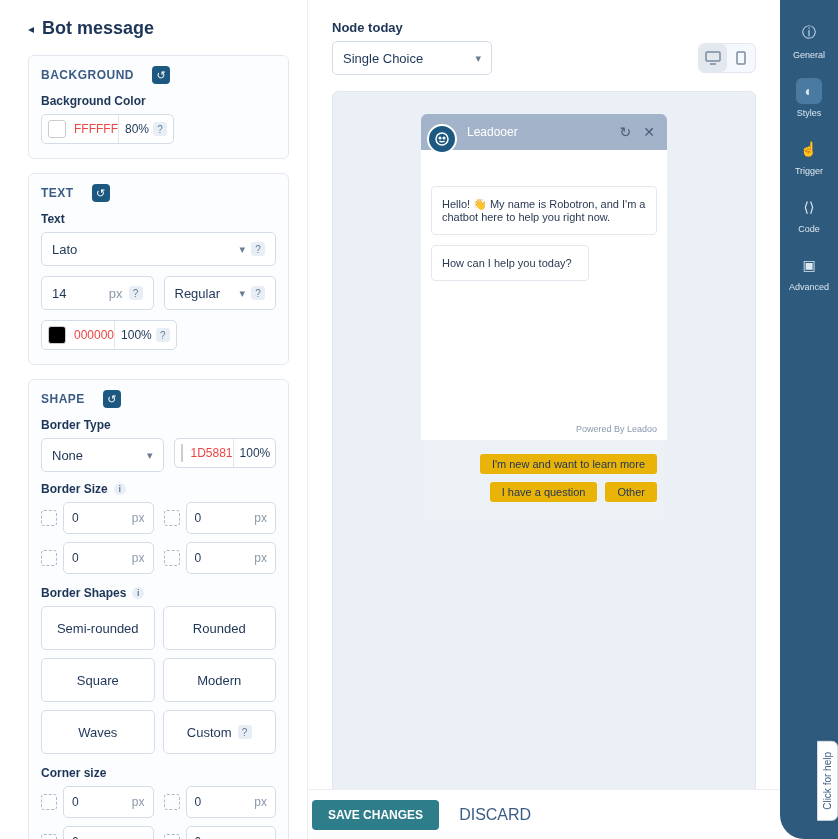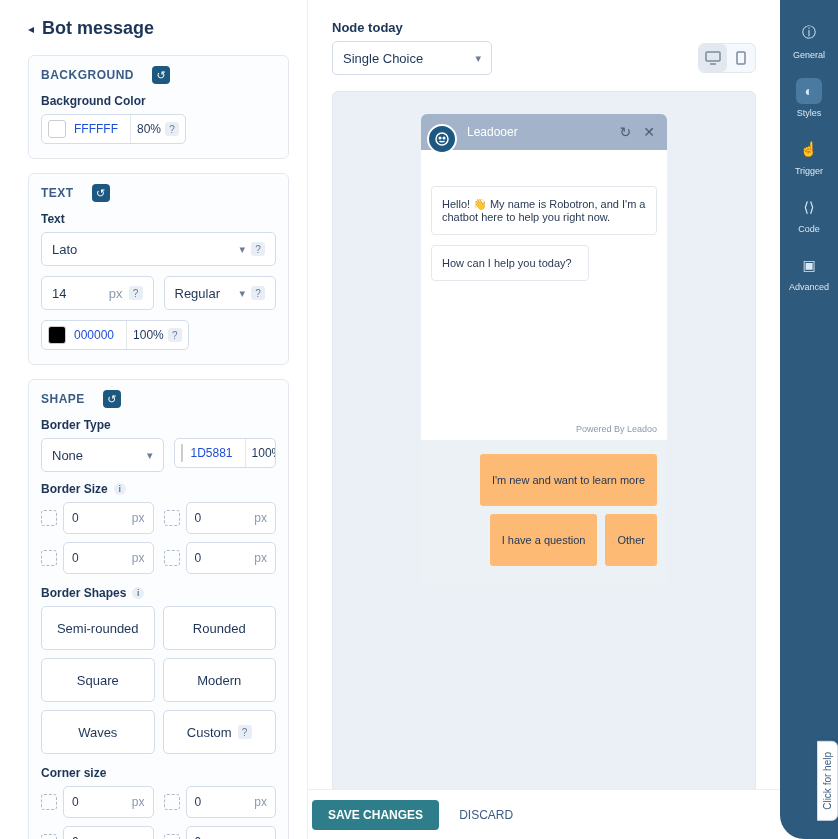--- a/index.html
+++ b/index.html
@@ -14,21 +14,21 @@
     .header-title { font-size: 18px; font-weight: 700; color: #1d3557; }
     
     .section { border: 1px solid #e3e8ef; border-radius: 6px; padding: 10px 12px 14px; margin-bottom: 14px; background: #fcfdff; }
     .section-title-row { display: flex; align-items: center; gap: 18px; margin-bottom: 10px; }
     .section-title { font-size: 12px; font-weight: 600; letter-spacing: .5px; color: #3b5c84; }
     .reset-badge { width: 18px; height: 18px; border-radius: 4px; background: #1d5881; color: #fff; display: inline-flex; align-items: center; justify-content: center; font-size: 11px; cursor: pointer; }
     .field-label { font-size: 12px; font-weight: 600; color: #1d3557; margin: 6px 0 6px; display: flex; align-items: center; gap: 6px; }
     
     .color-pill { display: inline-flex; align-items: center; border: 1px solid #d3dce8; border-radius: 5px; background: #fff; height: 30px; overflow: hidden; }
     .color-swatch { width: 18px; height: 18px; margin: 0 6px; border: 1px solid #ccc; border-radius: 3px; }
-    .color-hex { padding: 0 12px 0 2px; font-size: 12px; color: #1d4ed8; border-right: 1px solid #e3e8ef; height: 100%; display: flex; align-items: center; }
+    .color-hex { padding: 0 0 0 2px; font-size: 12px; color: #ef4444; border-right: 1px solid #e3e8ef; height: 100%; display: flex; align-items: center; }
     .color-alpha { padding: 0 6px; font-size: 12px; color: #1d3557; display: flex; align-items: center; gap: 4px; }
     .help-dot { width: 14px; height: 14px; border-radius: 3px; background: #e8eef5; color: #6b7c93; display: inline-flex; align-items: center; justify-content: center; font-size: 10px; }
     
     .select-box { height: 34px; border: 1px solid #d3dce8; border-radius: 5px; background: #fff; display: flex; align-items: center; padding: 0 10px; font-size: 13px; color: #1d3557; cursor: pointer; }
     .select-box .caret { margin-left: auto; color: #6b7c93; font-size: 11px; }
     .select-box .help-dot { margin-left: 6px; }
     
     .row { display: flex; gap: 10px; }
     .row > * { flex: 1; }
     
@@ -52,34 +52,34 @@
     .preview-area { flex: 1; background: #eaf0f6; border: 1px solid #e3e8ef; border-radius: 6px; display: flex; flex-direction: column; align-items: center; padding: 22px 0 0; overflow: hidden; }
     
     .chat-wrap { width: 246px; position: relative; }
     .chat-header { background: #a2b3ca; height: 36px; border-radius: 6px 6px 0 0; display: flex; align-items: center; padding: 0 12px 0 46px; color: #fff; font-size: 12px; position: relative; }
     .chat-header .actions { margin-left: auto; display: flex; gap: 12px; color: #4a5d78; font-size: 14px; }
     .bot-avatar { position: absolute; left: 6px; top: 10px; width: 30px; height: 30px; border-radius: 50%; background: #1d5881; border: 2px solid #fff; display: flex; align-items: center; justify-content: center; color: #fff; font-size: 14px; z-index: 2; }
     .chat-body { background: #fff; padding: 36px 10px 10px; height: 290px; position: relative; }
     .bubble { border: 1px solid #e3e8ef; border-radius: 4px; padding: 11px 10px; font-size: 11px; margin-bottom: 10px; color: #2a3a52; }
     .powered { position: absolute; bottom: 6px; right: 10px; font-size: 9px; color: #8a99ad; }
     .chat-options { background: #ecf1f6; padding: 14px 10px 20px; border-radius: 0 0 6px 6px; display: flex; flex-wrap: wrap; gap: 8px; justify-content: flex-end; }
-    .opt { background: #fdba74; color: #1d3557; padding: 20px 12px; border-radius: 3px; font-size: 11px; cursor: pointer; }
+    .opt { background: #eab308; color: #1d3557; padding: 4px 12px; border-radius: 3px; font-size: 11px; cursor: pointer; }
     
     
     .right-rail { width: 58px; background: #2e5a7d; border-radius: 0 0 0 24px; padding: 20px 0; display: flex; flex-direction: column; align-items: center; gap: 18px; position: relative; }
     .rail-item { display: flex; flex-direction: column; align-items: center; gap: 4px; color: #dbe7f1; font-size: 9px; cursor: pointer; }
     .rail-icon { width: 26px; height: 26px; border-radius: 6px; display: flex; align-items: center; justify-content: center; font-size: 14px; }
     .rail-item.active .rail-icon { background: #4a7aa0; }
     
     .help-tab { position: absolute; right: 0; bottom: 18px; writing-mode: vertical-rl; transform: rotate(180deg); background: #fff; border: 1px solid #d3dce8; border-radius: 6px 0 0 6px; padding: 10px 4px; font-size: 10px; color: #3b5c84; cursor: pointer; box-shadow: -1px 0 4px rgba(0,0,0,.08); }
     
     
     .footer { position: absolute; bottom: 0; left: 308px; right: 58px; height: 50px; display: flex; align-items: center; gap: 20px; padding-left: 4px; border-top: 1px solid #eee; background: #fff; }
     .btn-save { background: #2e7d8a; color: #fff; border: none; padding: 8px 16px; border-radius: 4px; font-size: 12px; font-weight: 600; cursor: pointer; }
-    .btn-discard { background: none; border: none; color: #3b5c84; font-size: 12px; cursor: pointer; }
+    .btn-discard { background: none; border: none; color: #3b5c84; font-size: 16px; cursor: pointer; }
     
     .info-dot { width: 12px; height: 12px; border-radius: 50%; background: #e8eef5; display: inline-flex; align-items: center; justify-content: center; font-size: 9px; color: #6b7c93; }
     
     
     .left-panel::-webkit-scrollbar { width: 0; }
   </style>
 </head>
 <body>
 
 <div class="main-layout">

